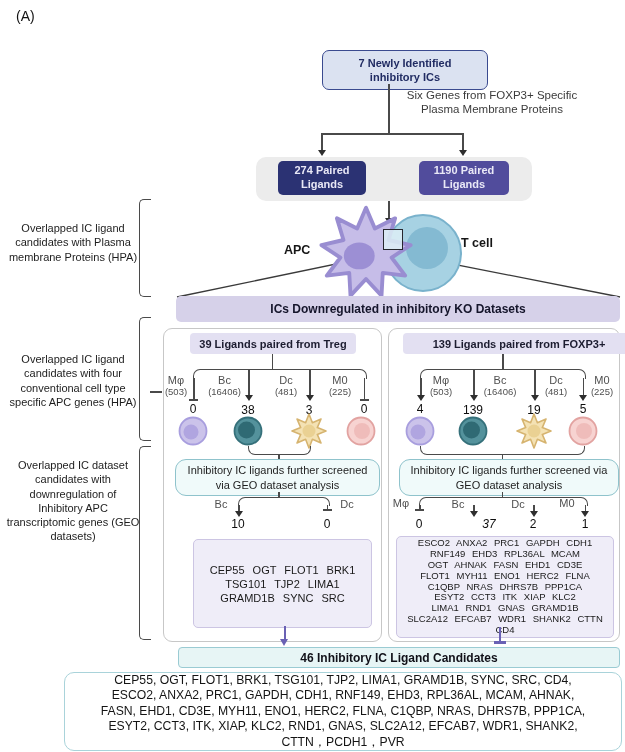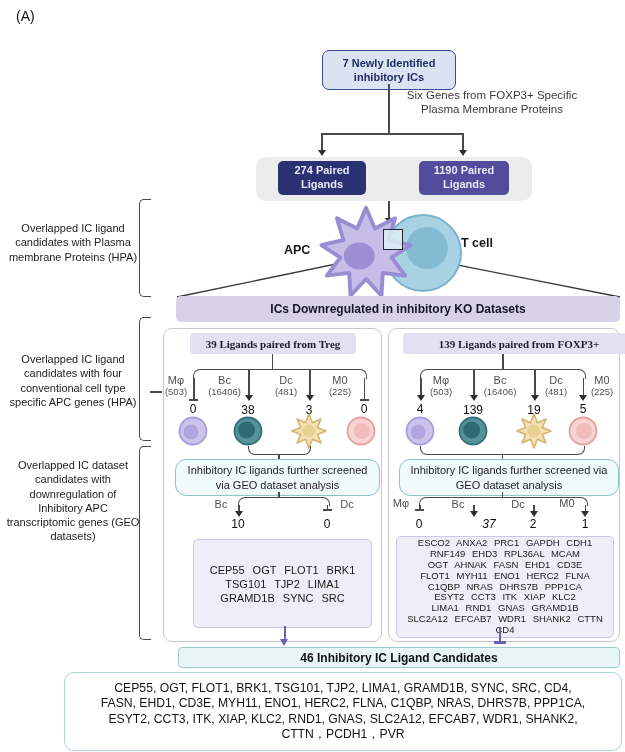--- a/index.html
+++ b/index.html
@@ -22,21 +22,21 @@
   
   .topbox{background:#dbe2f1;border:1.6px solid #3a4a8f;border-radius:7px;color:#212c63;
           font-size:11px;font-weight:bold;line-height:1.3;display:flex;align-items:center;justify-content:center;}
   .pairbox{border-radius:5px;color:#e9e8f6;font-size:11px;font-weight:600;line-height:1.25;
            display:flex;align-items:center;justify-content:center;text-align:center;}
   .strip{background:#ececec;border-radius:10px;}
   .banner{background:#d6d1e9;border-radius:5px;color:#15152b;font-size:12px;font-weight:bold;
           display:flex;align-items:center;justify-content:center;}
   .panel{background:#fff;border:1.5px solid #c7c7c7;border-radius:9px;}
   .phead{background:#e3e0f2;border-radius:4px;color:#1c1c30;font-size:11px;font-weight:bold;
-         display:flex;align-items:center;justify-content:center;font-family:Liberation Serif, serif;}
+         display:flex;align-items:center;justify-content:center;}
   .screenbox{background:#f0fafa;border:1.5px solid #8fc3cc;border-radius:11px;color:#1e1e1e;
              font-size:11px;line-height:1.28;display:flex;align-items:center;justify-content:center;text-align:center;}
   .genebox{background:#efedf8;border:1px solid #ccc5e3;border-radius:5px;color:#1a1a1a;
            display:flex;flex-direction:column;align-items:center;justify-content:center;}
   .resultbanner{background:#e7f5f5;border:1px solid #9acbd3;border-radius:4px;color:#101018;
                 font-size:12px;font-weight:bold;display:flex;align-items:center;justify-content:center;}
   .resultbox{background:#fff;border:1.5px solid #a9d3da;border-radius:10px;color:#141414;
              display:flex;flex-direction:column;align-items:center;justify-content:center;}
   .note{font-size:11.5px;line-height:1.25;color:#3b3b3b;text-align:center;}
   .sidelabel{font-size:11px;line-height:1.3;color:#1d1d1d;text-align:center;}
@@ -54,21 +54,21 @@
 
 <div id="stage">
 
   <div class="abs" style="left:16px;top:8px;font-size:14px;">(A)</div>
 
   <svg class="abs" width="625" height="752" style="left:0;top:0;pointer-events:none;">
     <line x1="384" y1="254" x2="177" y2="297" stroke="#3a3a3a" stroke-width="1.3"></line>
     <line x1="402" y1="254" x2="620" y2="297" stroke="#3a3a3a" stroke-width="1.3"></line>
   </svg>
 
-  <div class="abs topbox ctr" style="left:322px;top:50px;width:132px;height:34px;padding:2px 0;">7 Newly Identified inhibitory ICs</div>
+  <div class="abs topbox ctr" style="left:322px;top:50px;width:132px;height:34px;padding:2px 16px;">7 Newly Identified inhibitory ICs</div>
 
   <div class="abs note" style="left:392px;top:88px;width:200px;">Six Genes from FOXP3+ Specific Plasma Membrane Proteins</div>
 
   <div class="vl" style="left:388px;top:84px;height:49px;"></div>
   <div class="hl" style="left:321px;top:133px;width:142px;"></div>
   <div class="vl" style="left:321px;top:133px;height:18px;"></div>
   <div class="arr" style="left:317.5px;top:150px;"></div>
   <div class="vl" style="left:462px;top:133px;height:18px;"></div>
   <div class="arr" style="left:458.5px;top:150px;"></div>
 
@@ -286,18 +286,19 @@
   </div>
 
   <div class="vl-p" style="left:284px;top:626px;height:14px;"></div>
   <div class="arr-p" style="left:280px;top:639px;"></div>
   <div class="vl-p" style="left:499px;top:627px;height:15px;"></div>
   <div class="tee-p" style="left:494px;top:641px;"></div>
 
   <div class="abs resultbanner" style="left:178px;top:647px;width:440px;height:19px;">46 Inhibitory IC Ligand Candidates</div>
   <div class="abs resultbox" style="left:64px;top:672px;width:556px;height:77px;">
     <div class="rline">CEP55, OGT, FLOT1, BRK1, TSG101, TJP2, LIMA1, GRAMD1B, SYNC, SRC, CD4,</div>
+    <div class="rline">ESCO2, ANXA2, PRC1, GAPDH, CDH1, RNF149, EHD3, RPL36AL, MCAM, AHNAK,</div>
     <div class="rline">FASN, EHD1, CD3E, MYH11, ENO1, HERC2, FLNA, C1QBP, NRAS, DHRS7B, PPP1CA,</div>
     <div class="rline">ESYT2, CCT3, ITK, XIAP, KLC2, RND1, GNAS, SLC2A12, EFCAB7, WDR1, SHANK2,</div>
     <div class="rline">CTTN，PCDH1，PVR</div>
   </div>
 
 </div>
 
 </body></html>

